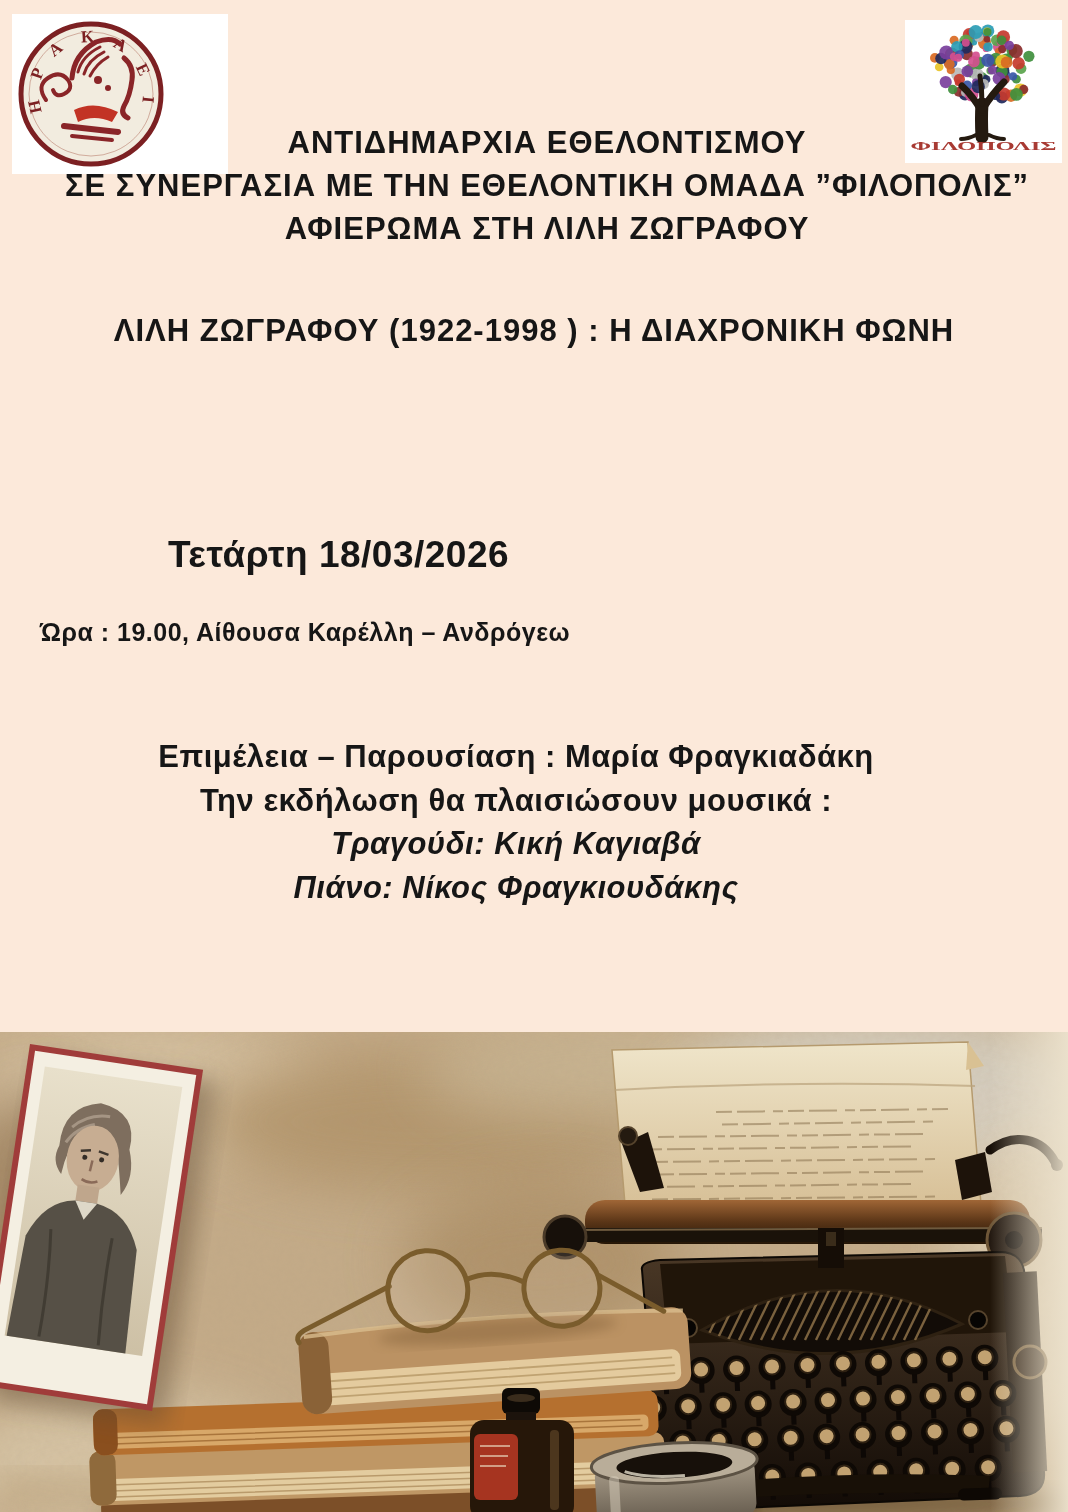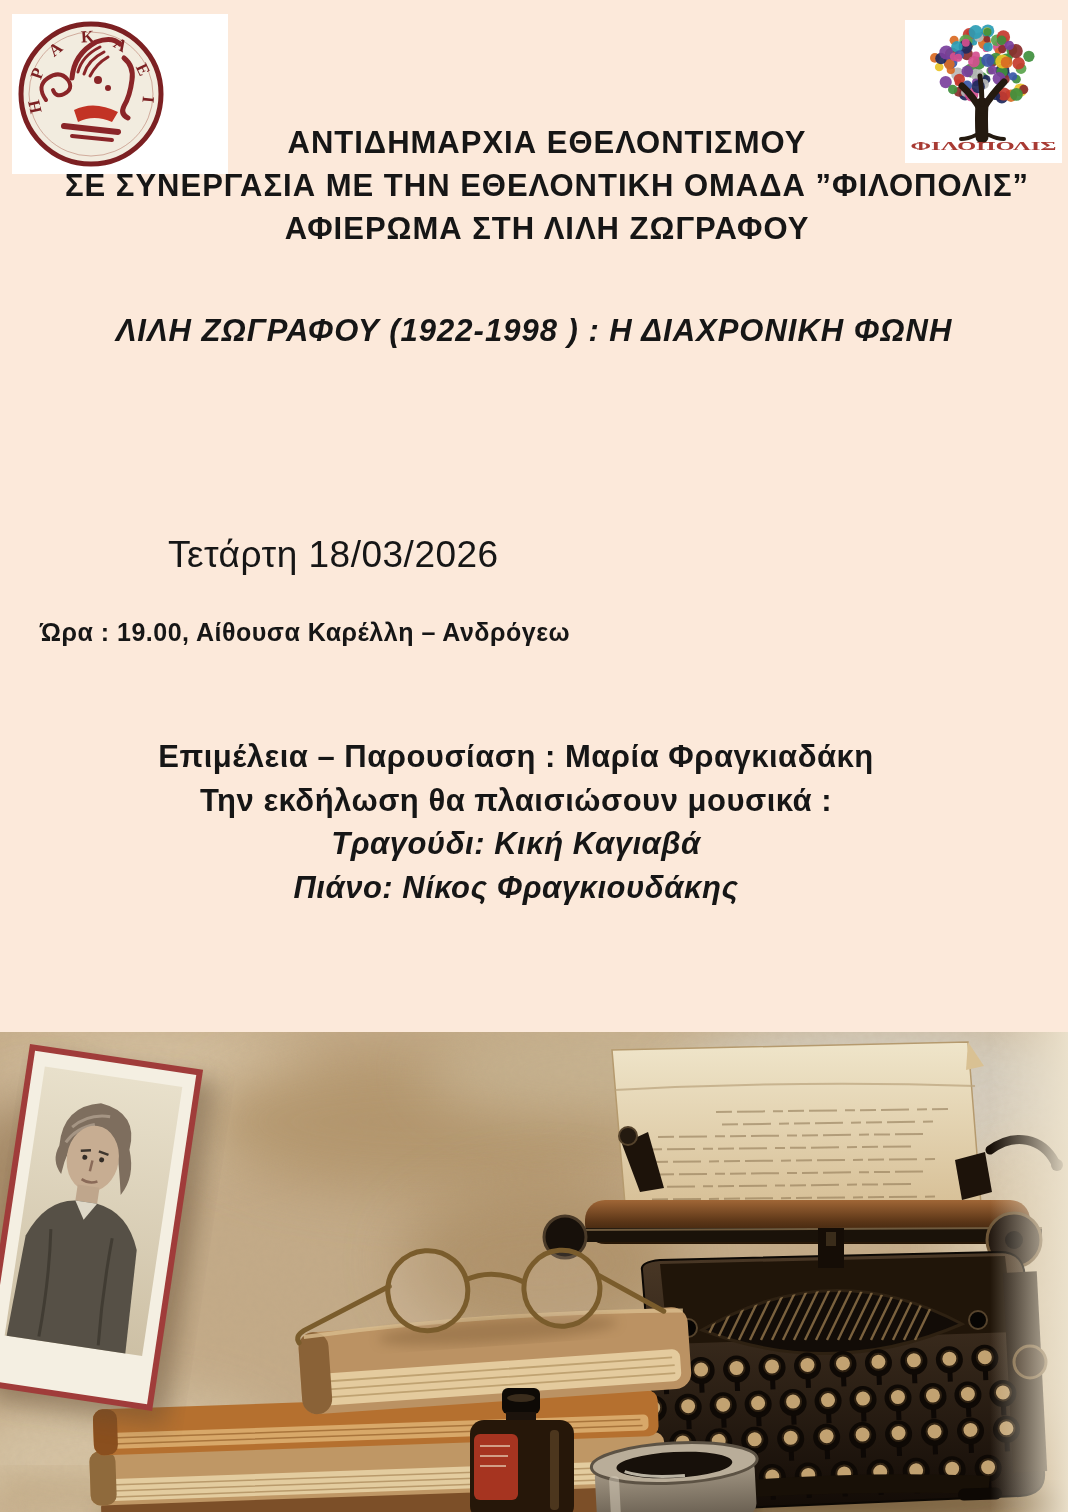--- a/index.html
+++ b/index.html
@@ -1,23 +1,23 @@
 <!DOCTYPE html>
 <html><head>
 <meta charset="utf-8">
 <style>
   html,body{margin:0;padding:0;background:#6b6b6b;}
   .poster{position:relative;width:1068px;height:1512px;background:#fce9da;overflow:hidden;
     font-family:"Liberation Sans","DejaVu Sans",sans-serif;color:#161616;}
   .abs{position:absolute;}
   .hdr{top:121px;left:0;width:100%;text-align:center;font-weight:700;font-size:31px;
     line-height:43px;letter-spacing:1px;transform:translateX(13px);}
-  .sub{top:310px;left:0;width:100%;text-align:center;font-weight:700;font-style:italic;
+  .sub{top:310px;left:0;width:100%;text-align:center;font-weight:700;
     font-size:31px;line-height:42px;letter-spacing:1px;}
-  .date{top:534px;left:168px;font-size:37px;font-weight:400;letter-spacing:0.5px;text-align:center;}
+  .date{top:534px;left:168px;font-size:37px;font-weight:700;letter-spacing:0.5px;text-align:center;}
   .time{top:618px;left:40px;font-size:25px;font-weight:700;letter-spacing:0.5px;}
   .credits{top:735px;left:0;width:100%;text-align:center;font-weight:700;font-size:31px;
     line-height:43.5px;letter-spacing:0.5px;transform:translateX(-18px);}
   .credits .it{font-style:italic;}
   .logoL{left:12px;top:14px;}
   .logoR{left:905px;top:20px;}
   .art{left:0;top:1032px;}
 </style>
 </head>
 <body>

